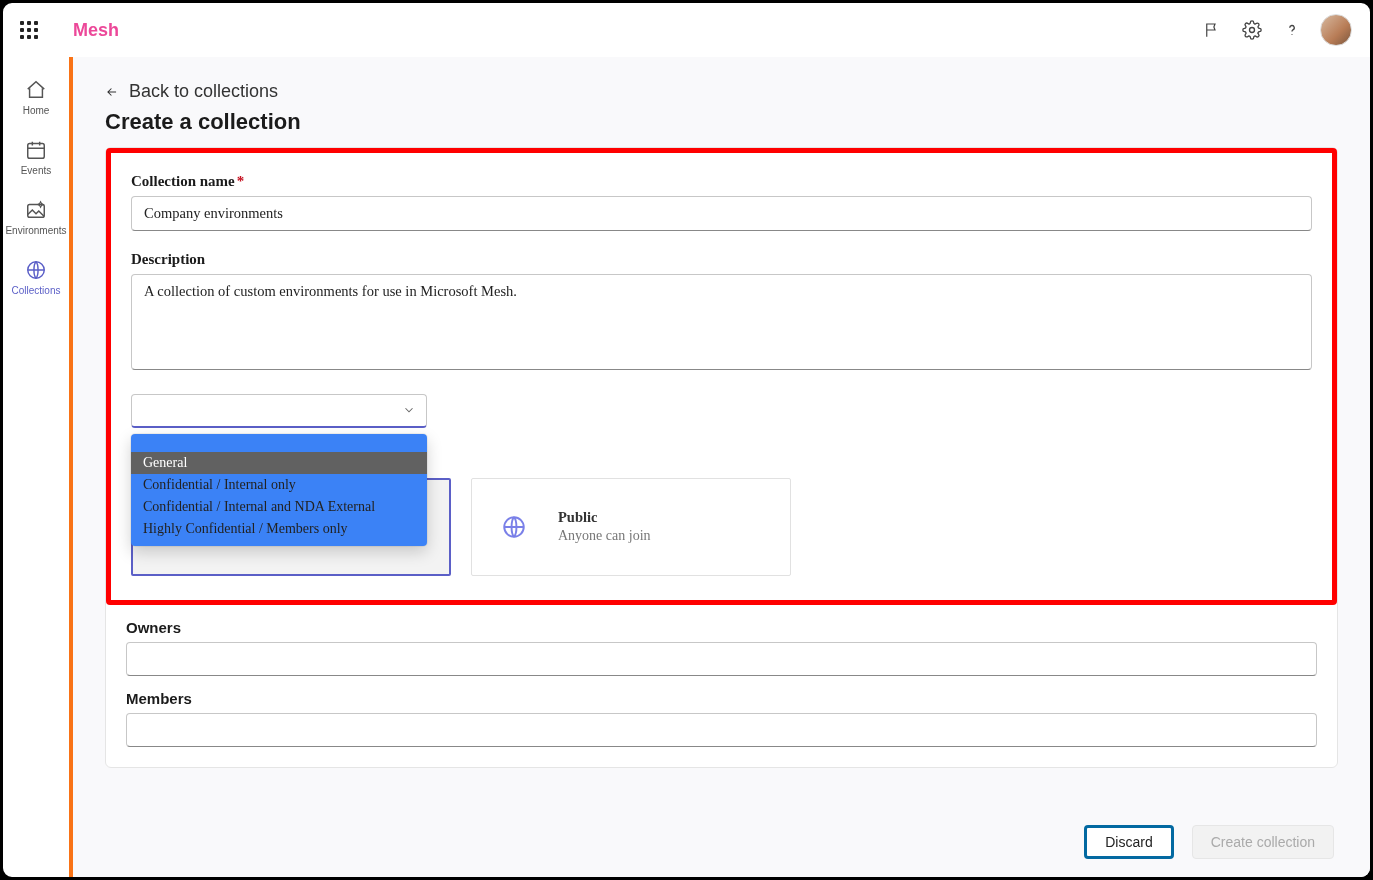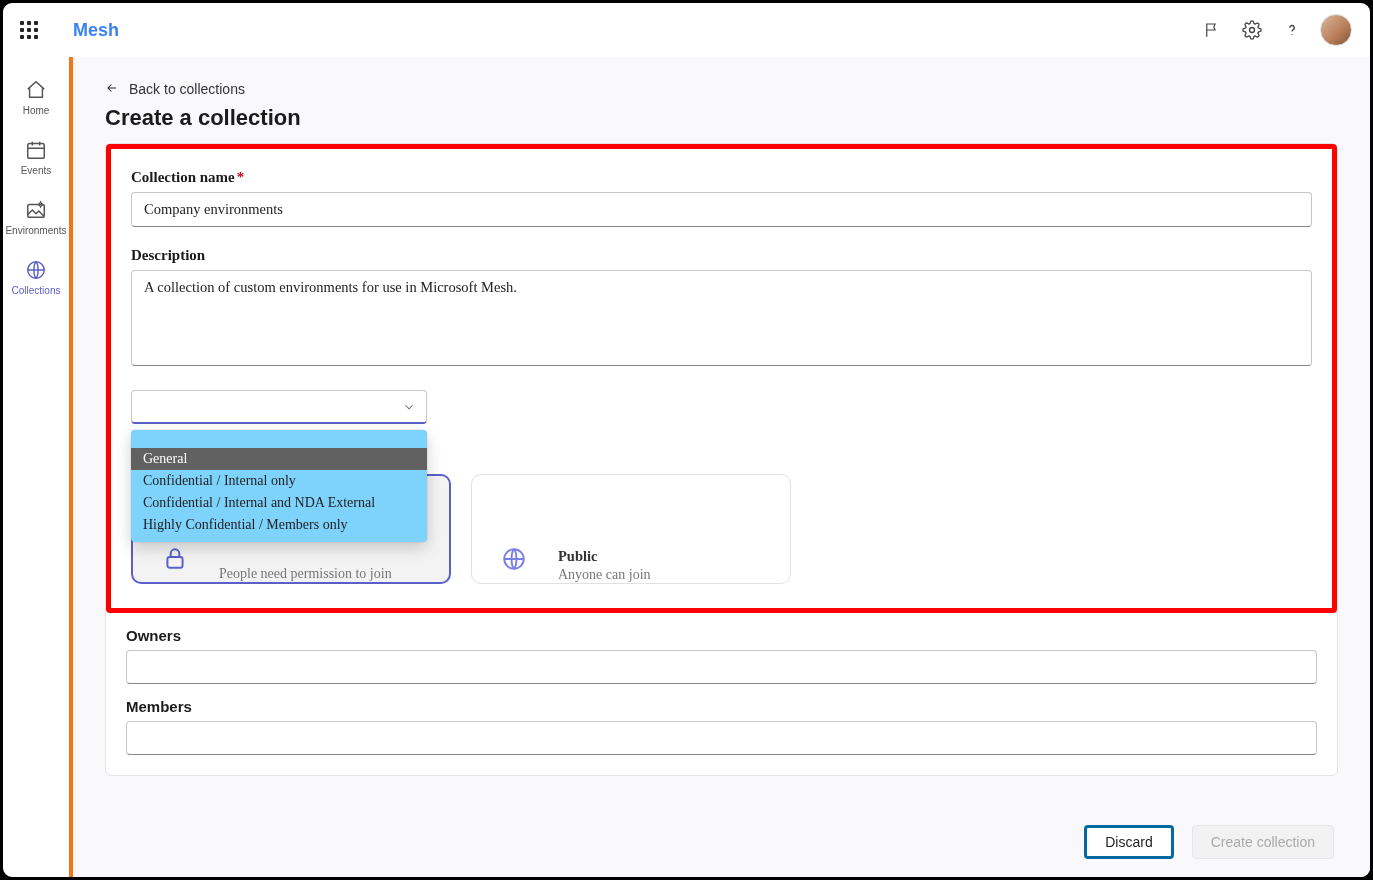--- a/index.html
+++ b/index.html
@@ -34,21 +34,21 @@
     grid-template-columns: repeat(3, 4px);
     grid-template-rows: repeat(3, 4px);
     gap: 3px;
     align-content: center;
     justify-content: center;
     cursor: pointer;
   }
   .topbar .waffle span { width:4px; height:4px; background:#242424; border-radius:1px; }
   .topbar .app-title {
     margin-left: 32px;
-    color: #3b82f6;
+    color: #ec4899;
     font-weight: 600;
     font-size: 18px;
   }
   .topbar .spacer { flex: 1; }
   .topbar .icon-btn {
     width: 40px; height: 40px;
     display: flex; align-items: center; justify-content: center;
     color: #444; cursor: pointer; border-radius: 4px;
   }
   .avatar {
@@ -82,22 +82,22 @@
   .rail-item .ri-icon { width:22px; height:22px; display:flex; align-items:center; justify-content:center; }
 
   
   .main {
     position: absolute; top: 54px; left: 70px; right: 0; bottom: 0;
     background: #f9f9fb;
     overflow: auto;
     padding: 24px 32px 80px 32px;
   }
   .back-link {
-    display: inline-flex; align-items: flex-start; gap: 10px;
-    color: #333; font-size: 14px; cursor: pointer;
+    display: inline-flex; align-items: center; gap: 10px;
+    color: #333; font-size: 18px; cursor: pointer;
   }
   .page-title {
     font-size: 22px; font-weight: 700; color: #1b1b1b;
     margin: 6px 0 12px 0;
   }
 
   
   .panel {
     background: #fff;
     border: 1px solid #e5e5e5;
@@ -137,44 +137,44 @@
     border-bottom: 2px solid #5b5fc7;
     border-radius: 4px;
     background: #fff;
     display: flex; align-items: center; justify-content: flex-end;
     padding: 0 10px;
     cursor: pointer;
   }
   .dropdown {
     position: absolute; top: 40px; left: 0;
     width: 296px;
-    background: #7dd3fc;
+    background: #3b82f6;
     border-radius: 4px;
     box-shadow: 0 6px 16px rgba(0,0,0,0.18), 0 0 0 1px rgba(0,0,0,0.05);
     overflow: hidden;
     z-index: 50;
   }
   .dropdown-gap { height: 18px; }
   .dropdown-item {
     padding: 3px 12px;
     font-size: 14px;
     color: #222;
     cursor: pointer;
     white-space: nowrap;
   }
   .dropdown-item.selected { background: #616161; color: #fff; }
   .dropdown-pad-bottom { height: 6px; }
 
   
   .card-row { display: flex; gap: 20px; margin-top: 50px; position: relative; }
   .card {
-    width: 320px; height: 110px;
+    width: 320px; height: 98px;
     border: 1px solid #e1e1e1;
-    border-radius: 10px;
-    display: flex; align-items: flex-end;
+    border-radius: 2px;
+    display: flex; align-items: center;
     padding: 0 18px; gap: 20px;
     cursor: pointer;
   }
   .card.selected { border: 2px solid #5b5fc7; background: #f3f3f3; }
   .card .card-icon { width:48px; height:48px; display:flex; align-items:center; justify-content:center; font-size: 26px; }
   .card.selected .card-icon { color:#5b5fc7; }
   .card .card-icon.pub { color:#7a80e8; }
   .card-title { font-size: 14.5px; font-weight: 600; color: #333; }
   .card-sub { font-size: 14px; color: #777; margin-top: 2px; }
 

